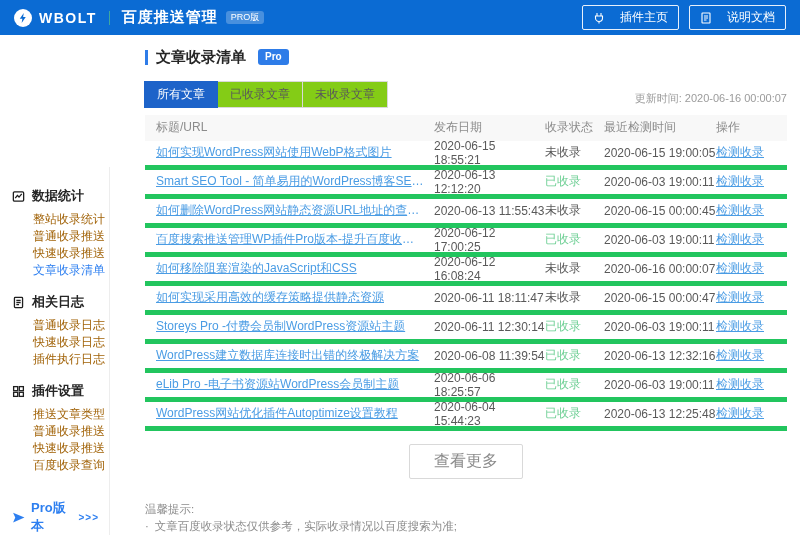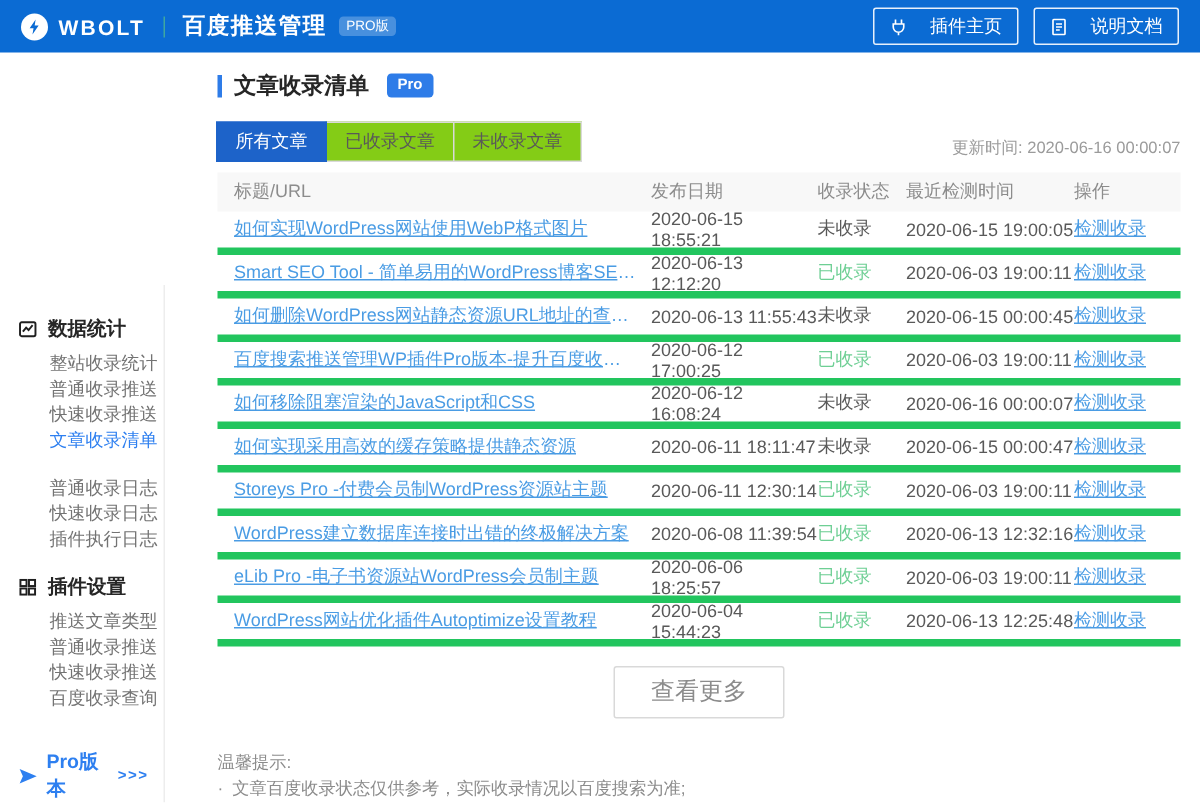--- a/index.html
+++ b/index.html
@@ -29,21 +29,21 @@
   .page-body { display:flex; height:500px;align-items:flex-end; }
 
   
   .sidebar { width:110px; flex-shrink:0; border-right:1px solid #ededed;
     padding:20px 0 0 12px; }
   .side-section { margin-bottom:15px; }
   .side-title { display:flex; align-items:center; gap:7px; font-size:13px;
     font-weight:bold; color:#262626; margin-bottom:5px; height:18px; }
   .side-icon { display:inline-flex; color:#1f1f1f; }
   .side-icon svg { width:13px; height:13px; }
-  .side-item { display:block; font-size:12px; color:#737373; cursor:pointer;
+  .side-item { display:block; font-size:12px; color:#a16207; cursor:pointer;
     padding:2.5px 0 2.5px 21px; line-height:12px; }
   .side-item.active { color:#2d7ff0; }
   .pro-row { display:flex; align-items:center; gap:6px; color:#2d7ff0;
     font-size:13px; font-weight:bold; margin-top:26px; padding-right:10px; cursor:pointer; }
   .pro-row .pro-icon { display:inline-flex; } .pro-row .pro-icon svg { width:13px; height:13px; }
   .pro-arrows { margin-left:auto; font-size:10px; font-weight:bold; letter-spacing:1px; }
 
   
   main { flex:1; padding:22px 13px 0 35px; overflow:hidden; }
   .title-row { display:flex; align-items:center; margin-bottom:14px; }
@@ -135,20 +135,29 @@
       <span class="side-title-text">数据统计</span>
     </div>
     <div class="side-items">
             <a class="side-item">整站收录统计</a>
             <a class="side-item">普通收录推送</a>
             <a class="side-item">快速收录推送</a>
             <a class="side-item active">文章收录清单</a>
           </div>
   </div>
         <div class="side-section">
+    <div class="side-title">
+      <span class="side-icon">
+              <svg viewBox="0 0 24 24" fill="none" stroke="currentColor" stroke-width="2.4">
+                <rect x="4.5" y="2.5" width="15" height="19" rx="1.5"></rect>
+                <path d="M8 8h8M8 12h8M8 16h5"></path>
+              </svg>
+            </span>
+      <span class="side-title-text">相关日志</span>
+    </div>
     <div class="side-items">
             <a class="side-item">普通收录日志</a>
             <a class="side-item">快速收录日志</a>
             <a class="side-item">插件执行日志</a>
           </div>
   </div>
         <div class="side-section">
     <div class="side-title">
       <span class="side-icon">
               <svg viewBox="0 0 24 24" fill="none" stroke="currentColor" stroke-width="2.4">

